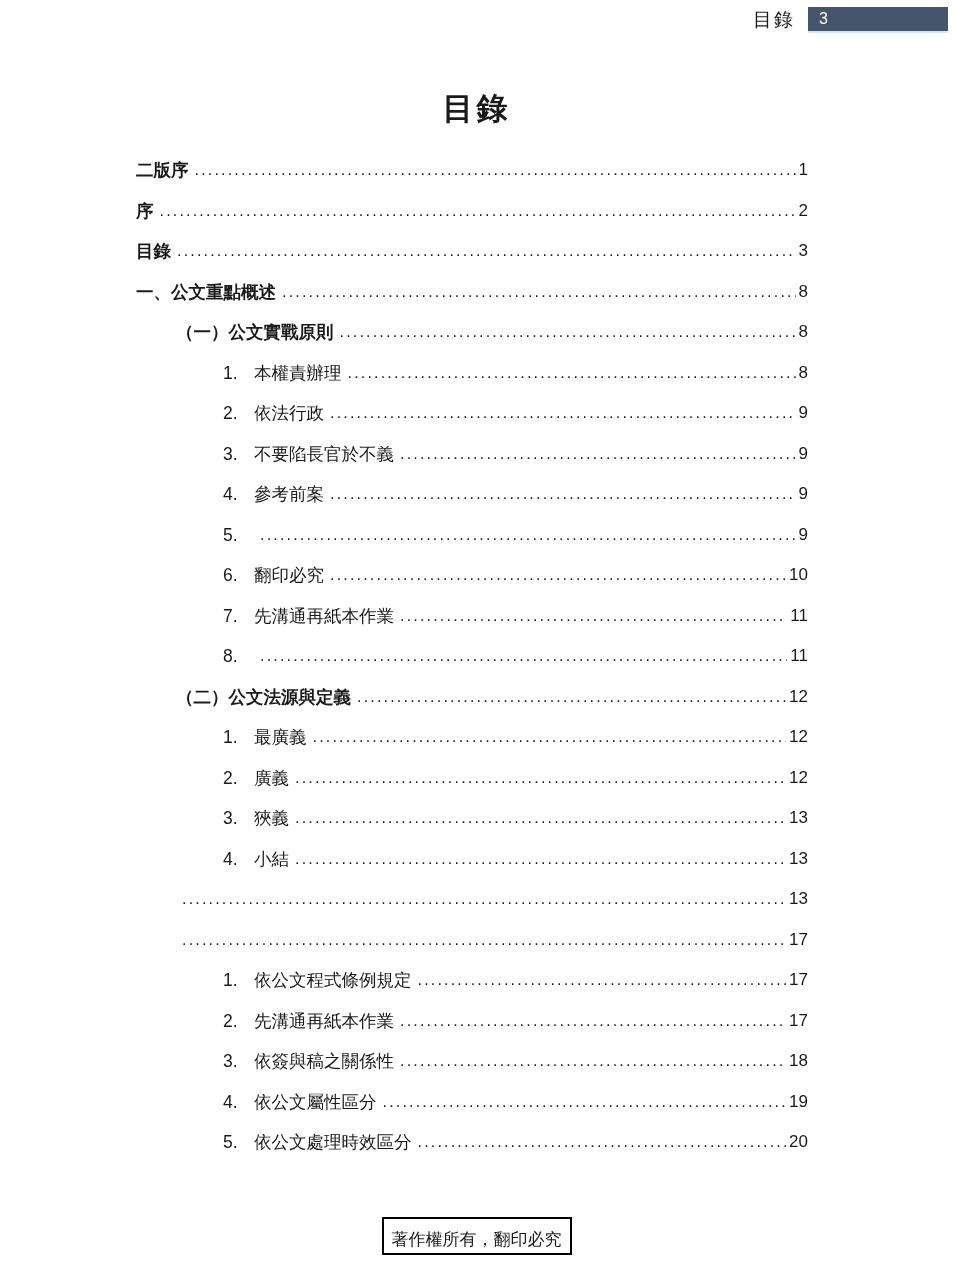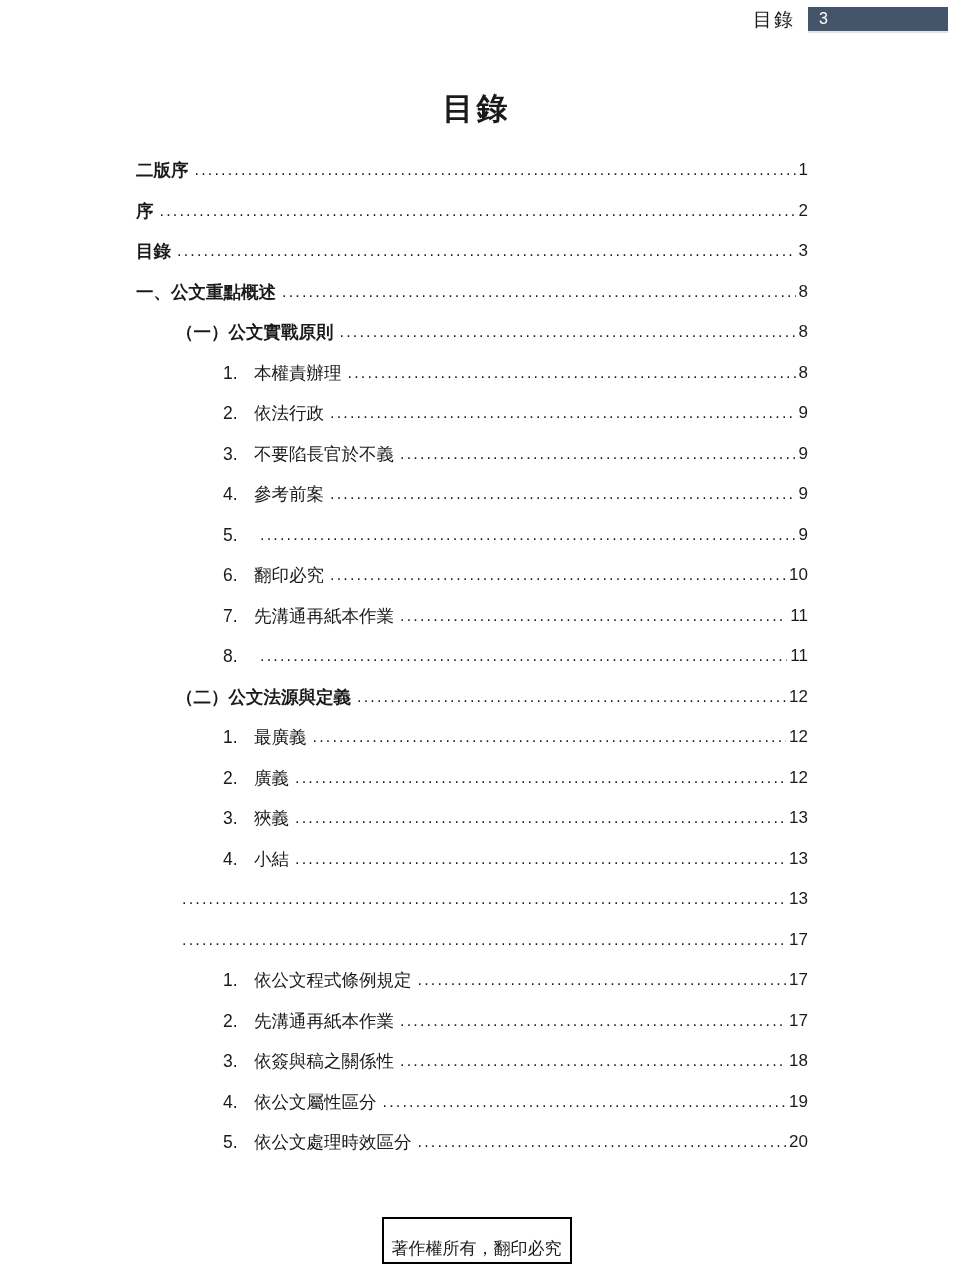--- a/index.html
+++ b/index.html
@@ -101,21 +101,21 @@
     font-size: 17px;
   }
 
   
   .footer-notice {
     position: absolute;
     top: 1217px;
     left: 50%;
     transform: translateX(-50%);
     border: 2px solid #000000;
-    padding: 18px 8px 2px 8px;
+    padding: 9px 8px 2px 8px;
     font-size: 17px;
     font-weight: normal;
     background: #ffffff;
     white-space: nowrap;
   }
 </style>
 </head>
 <body>
 
 <div class="page">

